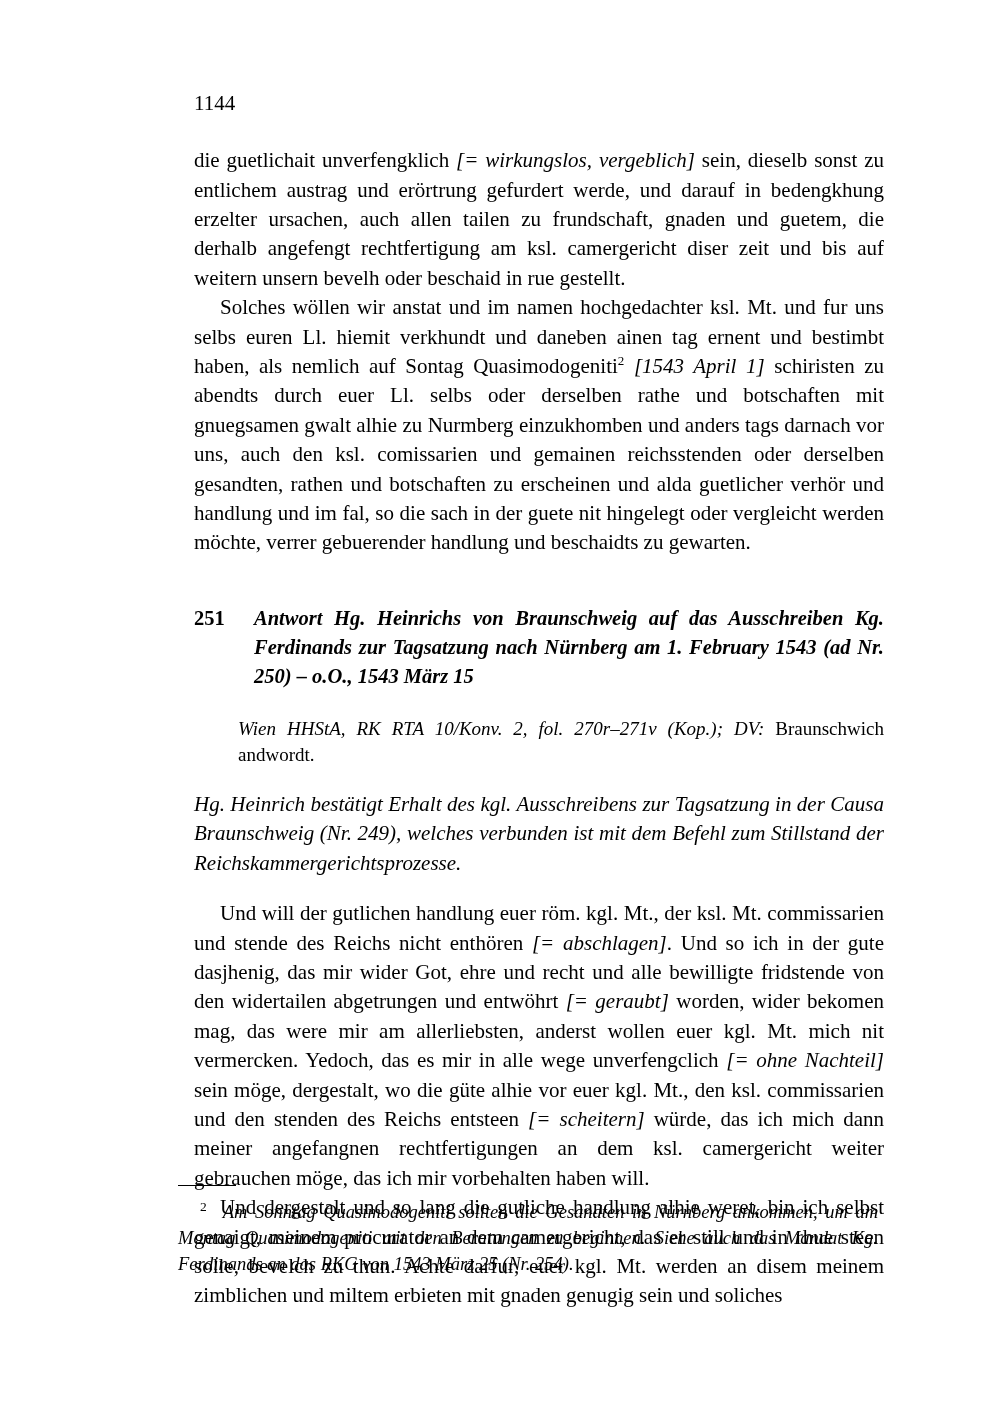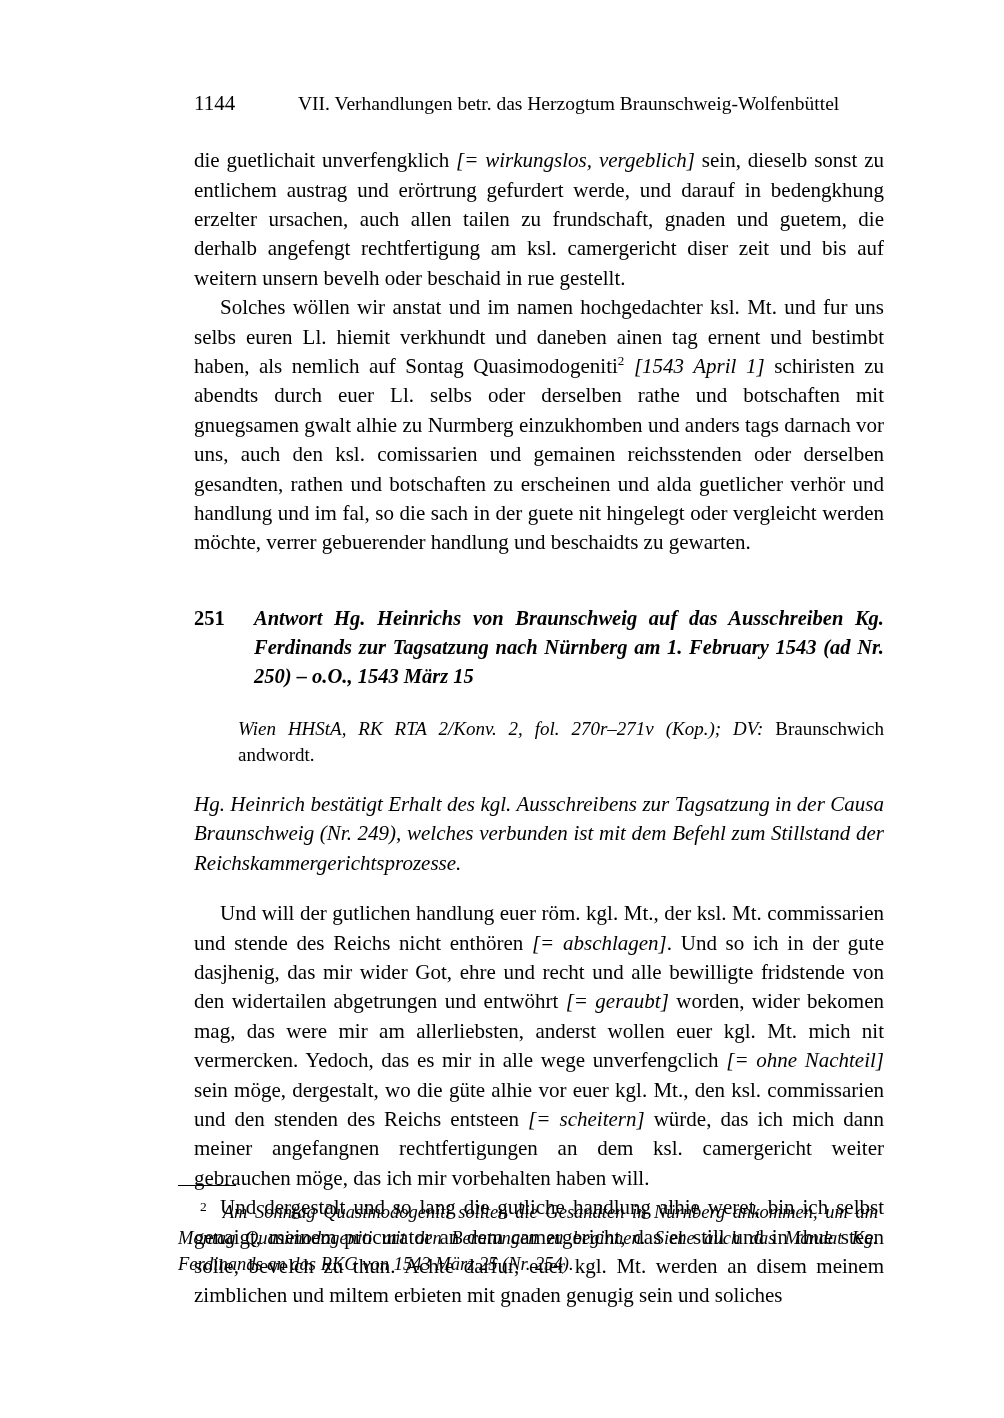--- a/index.html
+++ b/index.html
@@ -148,33 +148,32 @@
 </style>
 </head>
 <body>
 
 <div class="page">
 
   <div class="content">
 
     <div class="runhead">
       <span class="runhead-folio">1144</span>
-      <span class="runhead-title">VII. Verhandlungen betr. das Herzogtum Braunschweig-Wolfenbüttel</span>
     </div>
 
     <p class="body"><span>die guetlichait unverfengklich </span><i>[= wirkungslos, vergeblich]</i><span> sein, dieselb sonst zu entlichem austrag und erörtrung gefurdert werde, und darauf in bedengkhung erzelter ursachen, auch allen tailen zu frundschaft, gnaden und guetem, die derhalb angefengt rechtfertigung am ksl. camergericht diser zeit und bis auf weitern unsern bevelh oder beschaid in rue gestellt.</span></p>
 
     <p class="body indent"><span>Solches wöllen wir anstat und im namen hochgedachter ksl. Mt. und fur uns selbs euren Ll. hiemit verkhundt und daneben ainen tag ernent und bestimbt haben, als nemlich auf Sontag Quasimodogeniti</span><sup class="fnref">2</sup> <i>[1543 April 1]</i><span> schiristen zu abendts durch euer Ll. selbs oder derselben rathe und botschaften mit gnuegsamen gwalt alhie zu Nurmberg einzukhomben und anders tags darnach vor uns, auch den ksl. comissarien und gemainen reichsstenden oder derselben gesandten, rathen und botschaften zu erscheinen und alda guetlicher verhör und handlung und im fal, so die sach in der guete nit hingelegt oder vergleicht werden möchte, verrer gebuerender handlung und beschaidts zu gewarten.</span></p>
 
     <div class="section-head">
       <span class="section-num">251</span>
       <span class="section-title">Antwort Hg. Heinrichs von Braunschweig auf das Ausschreiben Kg. Ferdinands zur Tagsatzung nach Nürnberg am 1. February 1543 (ad Nr. 250) – o.O., 1543 März 15</span>
     </div>
 
-    <p class="source"><span class="it">Wien HHStA, RK RTA 2/Konv. 2, fol. 270r–271v (Kop.); DV:</span><span class="ro"> Braunschwich andwordt.</span></p>
+    <p class="source"><span class="it">Wien HHStA, RK RTA 10/Konv. 2, fol. 270r–271v (Kop.); DV:</span><span class="ro"> Braunschwich andwordt.</span></p>
 
     <p class="summary">Hg. Heinrich bestätigt Erhalt des kgl. Ausschreibens zur Tagsatzung in der Causa Braunschweig (Nr. 249), welches verbunden ist mit dem Befehl zum Stillstand der Reichskammergerichtsprozesse.</p>
 
     <p class="body indent"><span>Und will der gutlichen handlung euer röm. kgl. Mt., der ksl. Mt. commissarien und stende des Reichs nicht enthören </span><i>[= abschlagen]</i><span>. Und so ich in der gute dasjhenig, das mir wider Got, ehre und recht und alle bewilligte fridstende von den widertailen abgetrungen und entwöhrt </span><i>[= geraubt]</i><span> worden, wider bekomen mag, das were mir am allerliebsten, anderst wollen euer kgl. Mt. mich nit vermercken. Yedoch, das es mir in alle wege unverfengclich </span><i>[= ohne Nachteil]</i><span> sein möge, dergestalt, wo die güte alhie vor euer kgl. Mt., den ksl. commissarien und den stenden des Reichs entsteen </span><i>[= scheitern]</i><span> würde, das ich mich dann meiner angefangnen rechtfertigungen an dem ksl. camergericht weiter gebrauchen möge, das ich mir vorbehalten haben will.</span></p>
 
     <p class="body indent justify-last">Und dergestalt und so lang die gutliche handlung alhie weret, bin ich selbst genaigt, meinem procurator an dem camergericht, das er still und in rhue steen solle, bevelch zu thun. Achte darfur, euer kgl. Mt. werden an disem meinem zimblichen und miltem erbieten mit gnaden genugig sein und soliches</p>
 
   </div>
 
   <div class="footnotes">

